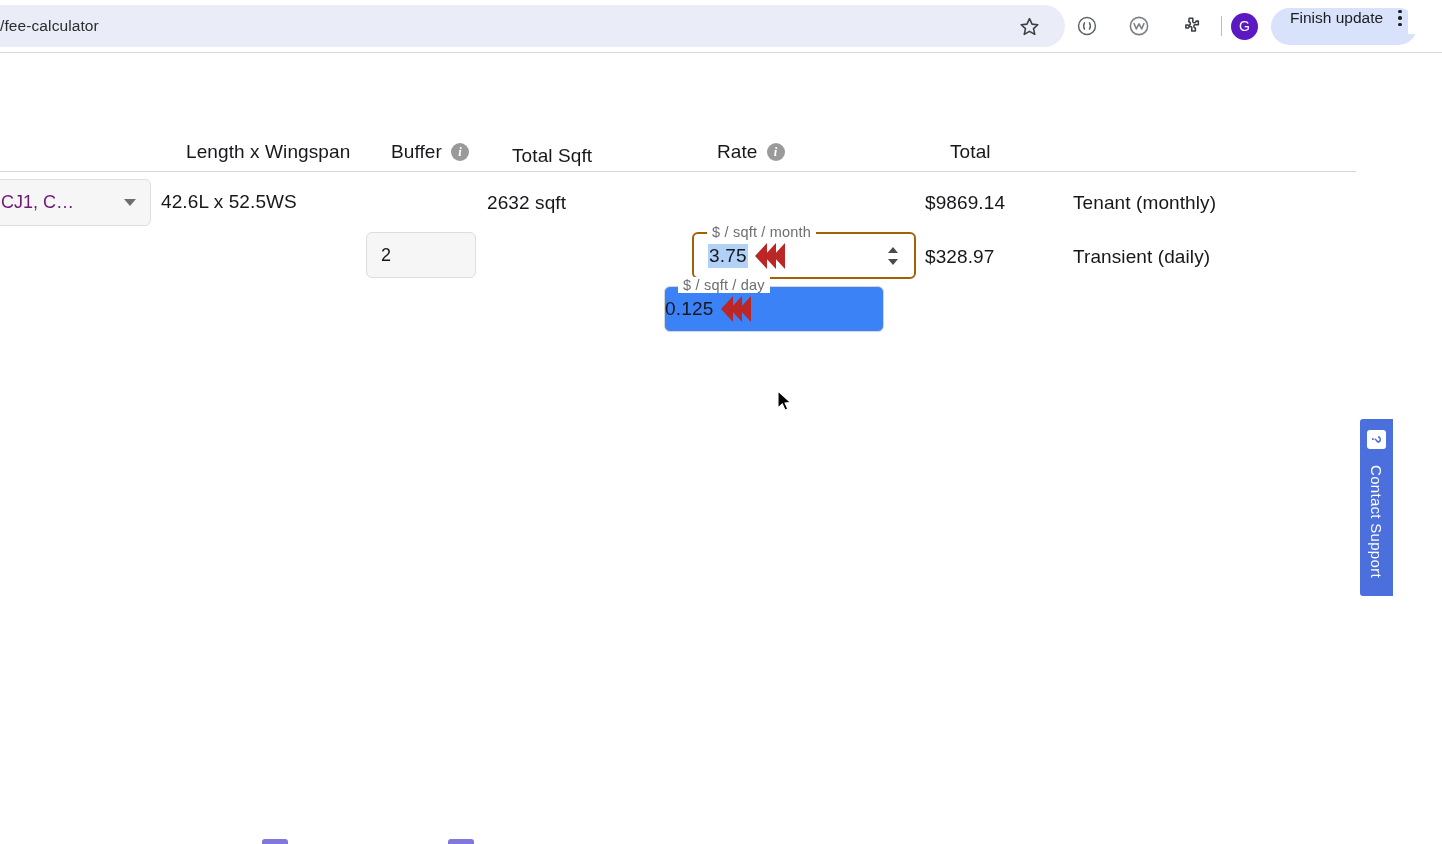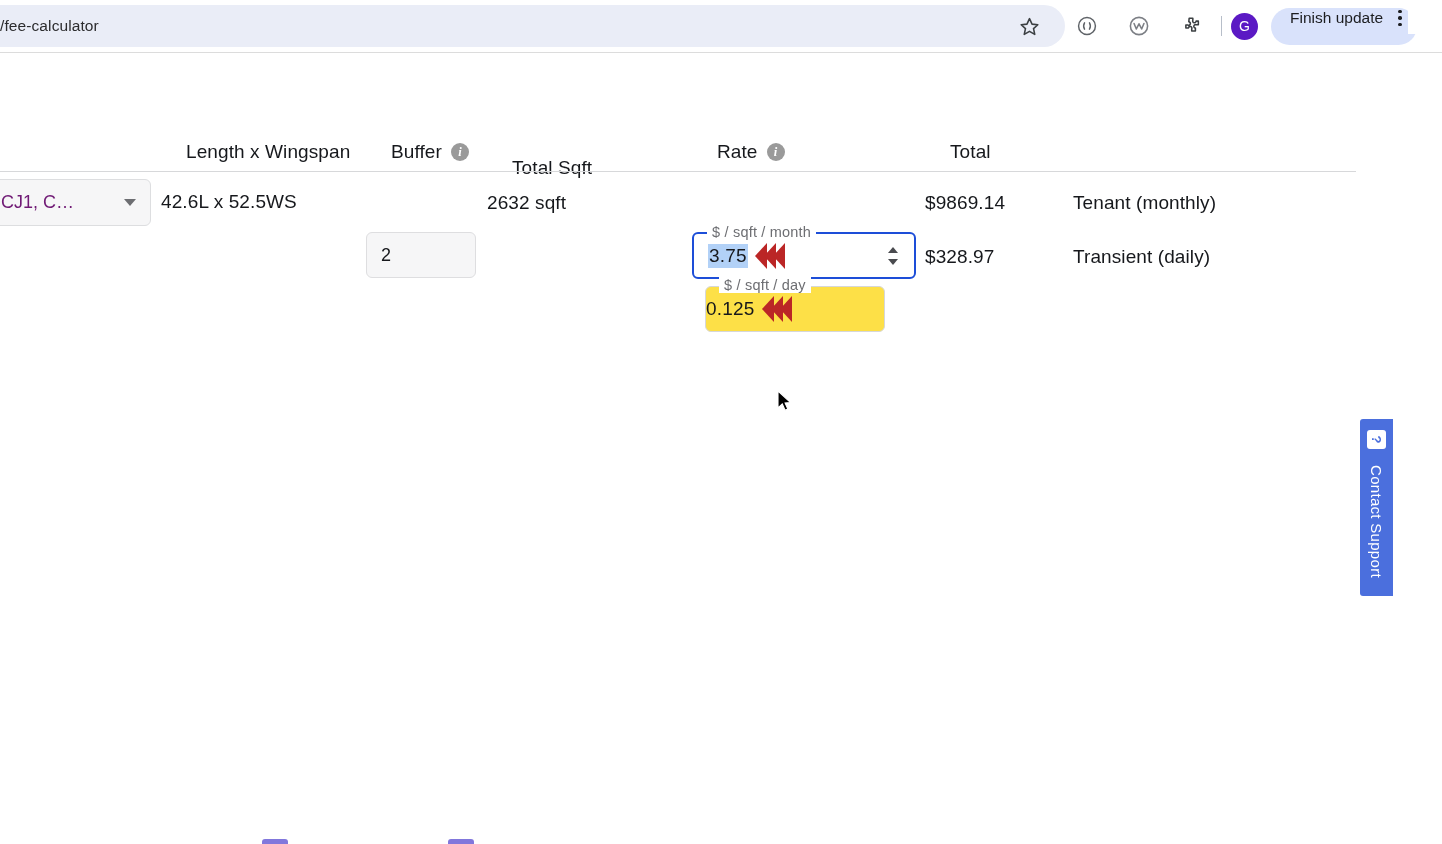--- a/index.html
+++ b/index.html
@@ -264,30 +264,30 @@
     font-size: 14.5px;
     color: #6d6e72;
     white-space: nowrap;
     letter-spacing: 0.2px;
   }
   .rate-monthly {
     top: 179px;
     left: 692px;
     width: 224px;
     height: 47px;
-    border: 2px solid #1d4ed8;
+    border: 2px solid #a16207;
     background: #ffffff;
   }
   .rate-daily {
     top: 233px;
-    left: 705px;
-    width: 180px;
+    left: 664px;
+    width: 220px;
     height: 46px;
     border: 1px solid #d6d7d9;
-    background: #fde047;
+    background: #3b82f6;
   }
   .rate-value {
     font-size: 19px;
     color: #16181c;
     letter-spacing: 0.2px;
   }
   .rate-value.selected {
     background: #b2d1f7;
     padding: 1px 1px;
     margin-left: 14px;
@@ -443,21 +443,21 @@
 <div class="page">
 
   <div class="table-headers">
     <div class="col-head" style="left:161px;top:0">
       <span>Length x Wingspan</span>
     </div>
     <div class="col-head" style="left:366px;top:0">
       <span>Buffer</span>
       <span class="info-icon">i</span>
     </div>
-    <div class="col-head" style="left:487px;top:16px">
+    <div class="col-head" style="left:487px;top:4px">
       <span>Total Sqft</span>
     </div>
     <div class="col-head" style="left:692px;top:0">
       <span>Rate</span>
       <span class="info-icon">i</span>
     </div>
     <div class="col-head" style="left:925px;top:0">
       <span>Total</span>
     </div>
   </div>

